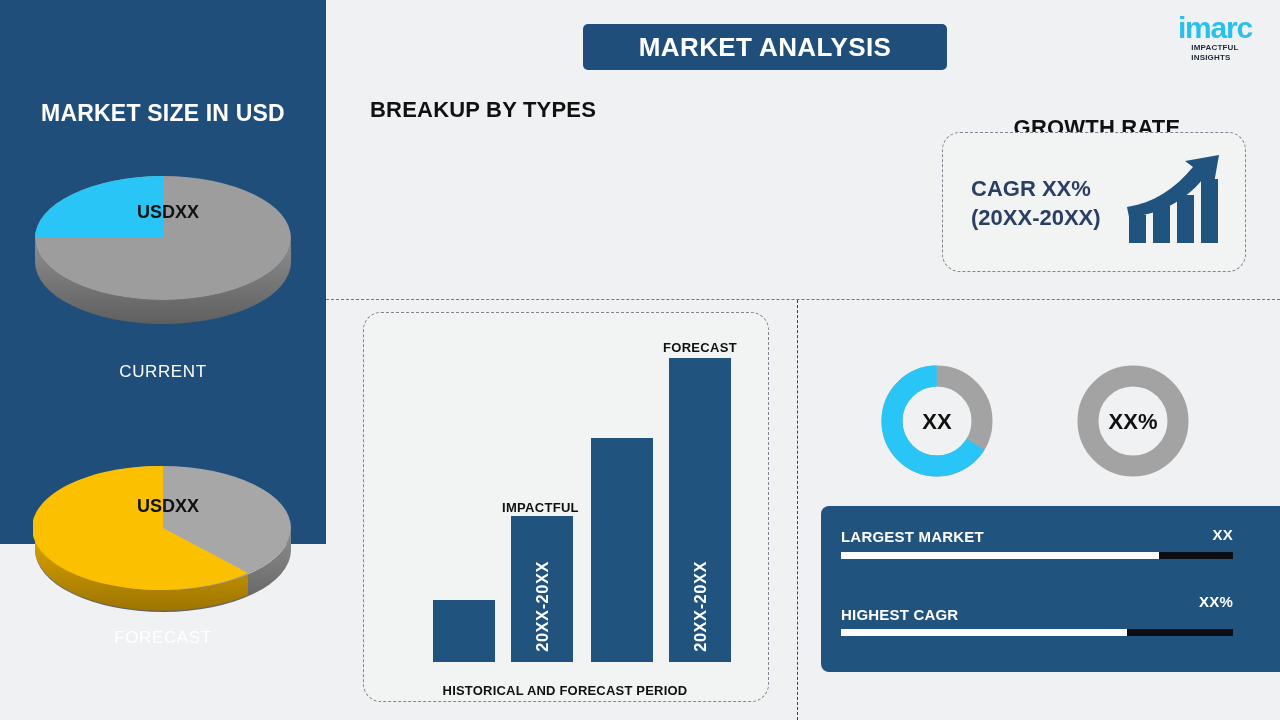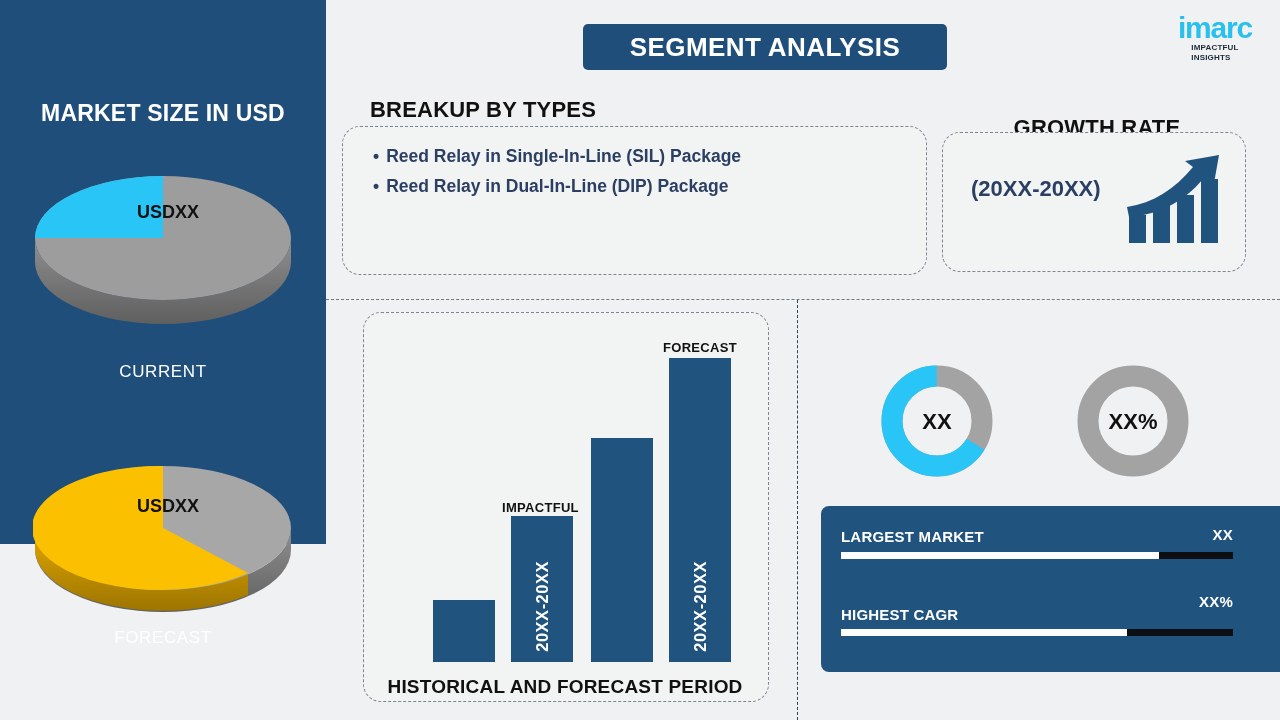--- a/index.html
+++ b/index.html
@@ -218,21 +218,21 @@
     font-weight: bold;
     letter-spacing: 0.3px;
     white-space: nowrap;
   }
   .bar-axis-label {
     position: absolute;
     left: 0; bottom: 2px;
     width: 404px;
     text-align: center;
     color: #111111;
-    font-size: 19px;
+    font-size: 13px;
     font-weight: bold;
     letter-spacing: 0.2px;
   }
 
   
   .donut {
     position: absolute;
     top: 364px;
   }
   #donut-1 { left: 554px; }
@@ -340,43 +340,38 @@
           <text class="pie-value-text" x="104" y="72">USDXX</text>
         </svg>
       </div>
       <div class="pie-label">FORECAST</div>
     </div>
   </div>
 
   <div class="panel">
 
     <div class="header-banner">
-      <span class="header-banner-text">SEGMENT ANALYSIS</span>
+      <span class="header-banner-text">MARKET ANALYSIS</span>
     </div>
 
     <div class="logo">
       <span class="logo-mark">imarc</span>
       <span class="logo-divider"></span>
       <span class="logo-sub">
         <span>IMPACTFUL</span>
         <span>INSIGHTS</span>
       </span>
     </div>
 
     <div class="sec-heading" id="heading-types">BREAKUP BY TYPES</div>
-    <div class="dashed-box" id="box-types">
-      <ul class="type-list">
-        <li>Reed Relay in Single-In-Line (SIL) Package</li>
-        <li>Reed Relay in Dual-In-Line (DIP) Package</li>
-      </ul>
-    </div>
 
     <div class="sec-heading" id="heading-growth">GROWTH RATE</div>
     <div class="dashed-box" id="box-growth">
       <div class="cagr-text">
+        <div>CAGR XX%</div>
         <div>(20XX-20XX)</div>
       </div>
       <svg class="growth-icon" width="100" height="96" viewBox="0 0 100 96">
         <rect x="6" y="62" width="17" height="28" fill="#21537f"></rect>
         <rect x="30" y="52" width="17" height="38" fill="#21537f"></rect>
         <rect x="54" y="42" width="17" height="48" fill="#21537f"></rect>
         <rect x="78" y="26" width="17" height="64" fill="#21537f"></rect>
         <path d="M 4 54 C 30 50 52 36 70 14 L 62 8 L 96 2 L 90 36 L 80 26 C 60 50 34 62 6 64 Z" fill="#21537f"></path>
       </svg>
     </div>

